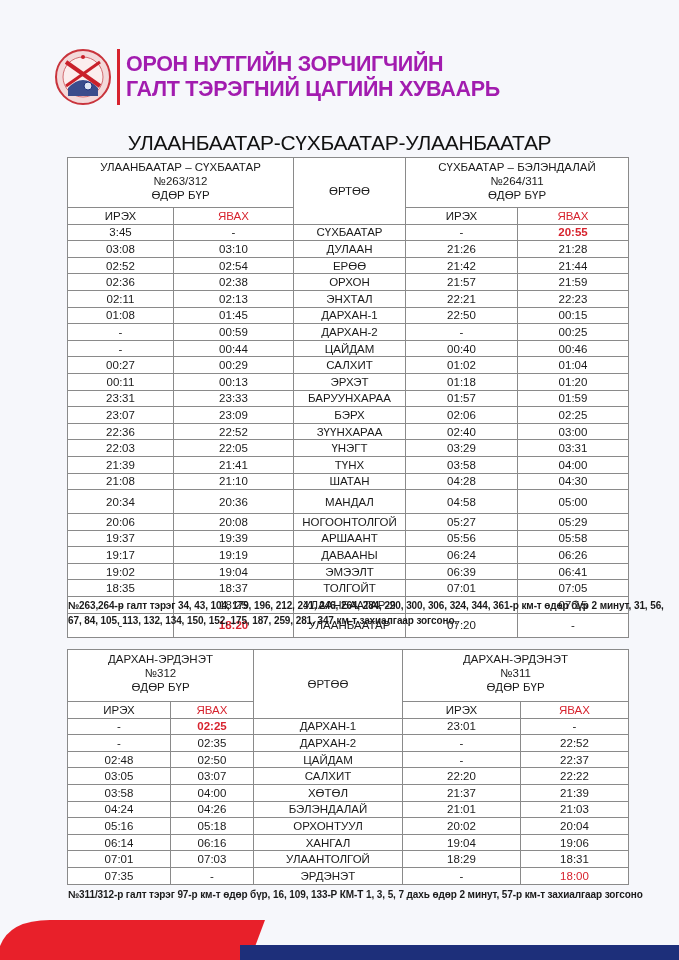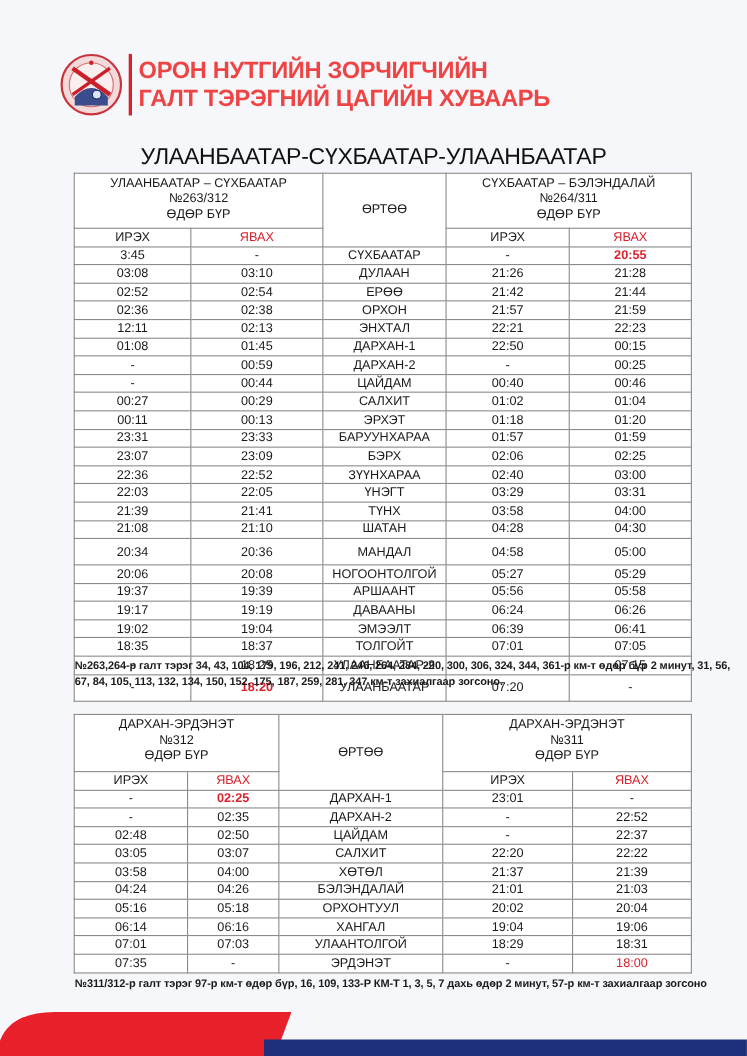--- a/index.html
+++ b/index.html
@@ -6,21 +6,21 @@
   body {
     width: 679px; height: 960px; position: relative; overflow: hidden;
     background: #f6f7fb;
     font-family: "Liberation Sans", sans-serif;
     color: #1a1a1a;
   }
   .header { position: absolute; left: 54px; top: 44px; height: 66px; display: flex; align-items: center; }
   .logo { width: 58px; height: 58px; position: relative; }
   .logo svg { width: 58px; height: 58px; display: block; }
   .vbar { width: 3px; height: 56px; background: #d7232e; margin: 0 6px 0 5px; }
-  .brand { color: #ef4444; font-weight: bold; font-size: 21.5px; line-height: 25px; letter-spacing: -0.3px; }
+  .brand { color: #a21caf; font-weight: bold; font-size: 21.5px; line-height: 25px; letter-spacing: -0.3px; }
   .route-title {
     position: absolute; left: 0; right: 0; top: 118px; text-align: center;
     font-size: 21px; letter-spacing: -0.3px; color: #111; margin-top: 13px;
   }
   table.tt {
     position: absolute; border-collapse: collapse; table-layout: fixed;
     font-size: 11.5px; background: #fff; padding-left: 32px;
   }
   table.tt td {
     border: 1px solid #8a8a8a; text-align: center; padding: 0; height: 15.6px; line-height: 14px;
@@ -113,21 +113,21 @@
         <td>21:44</td>
       </tr>
       <tr>
         <td>02:36</td>
         <td>02:38</td>
         <td>ОРХОН</td>
         <td>21:57</td>
         <td>21:59</td>
       </tr>
       <tr>
-        <td>12:11</td>
+        <td>02:11</td>
         <td>02:13</td>
         <td>ЭНХТАЛ</td>
         <td>22:21</td>
         <td>22:23</td>
       </tr>
       <tr>
         <td>01:08</td>
         <td>01:45</td>
         <td>ДАРХАН-1</td>
         <td>22:50</td>

